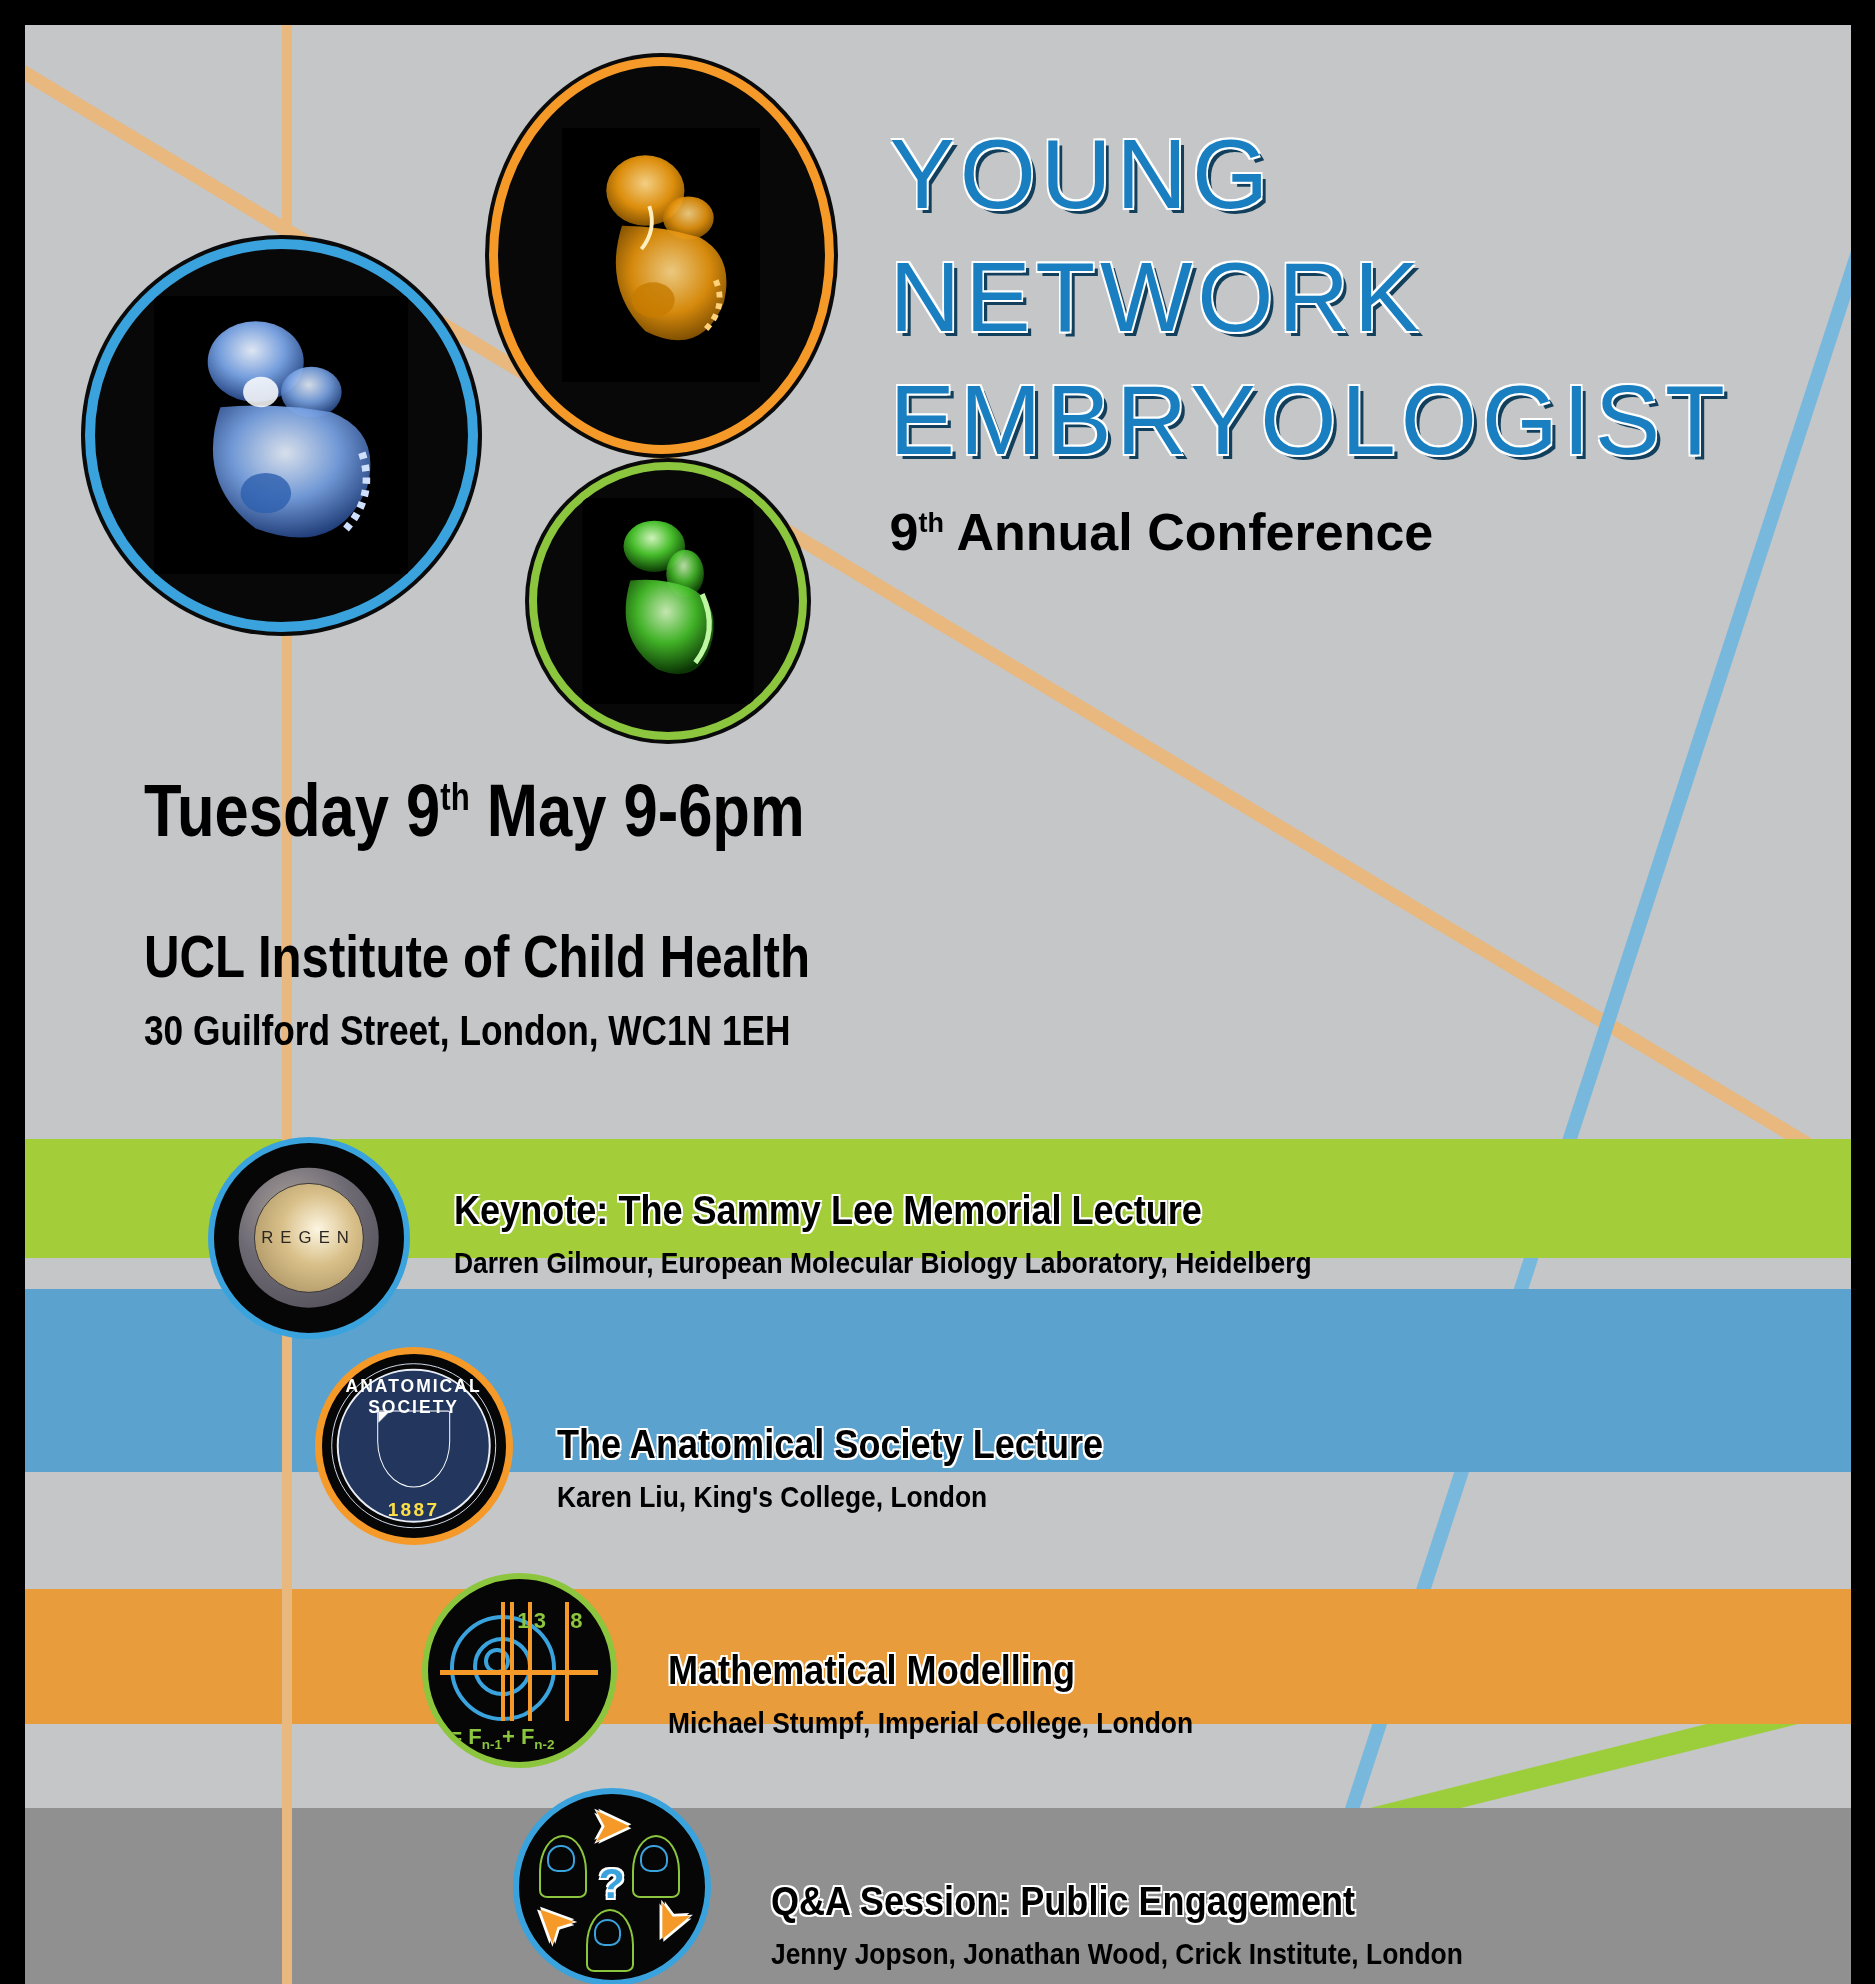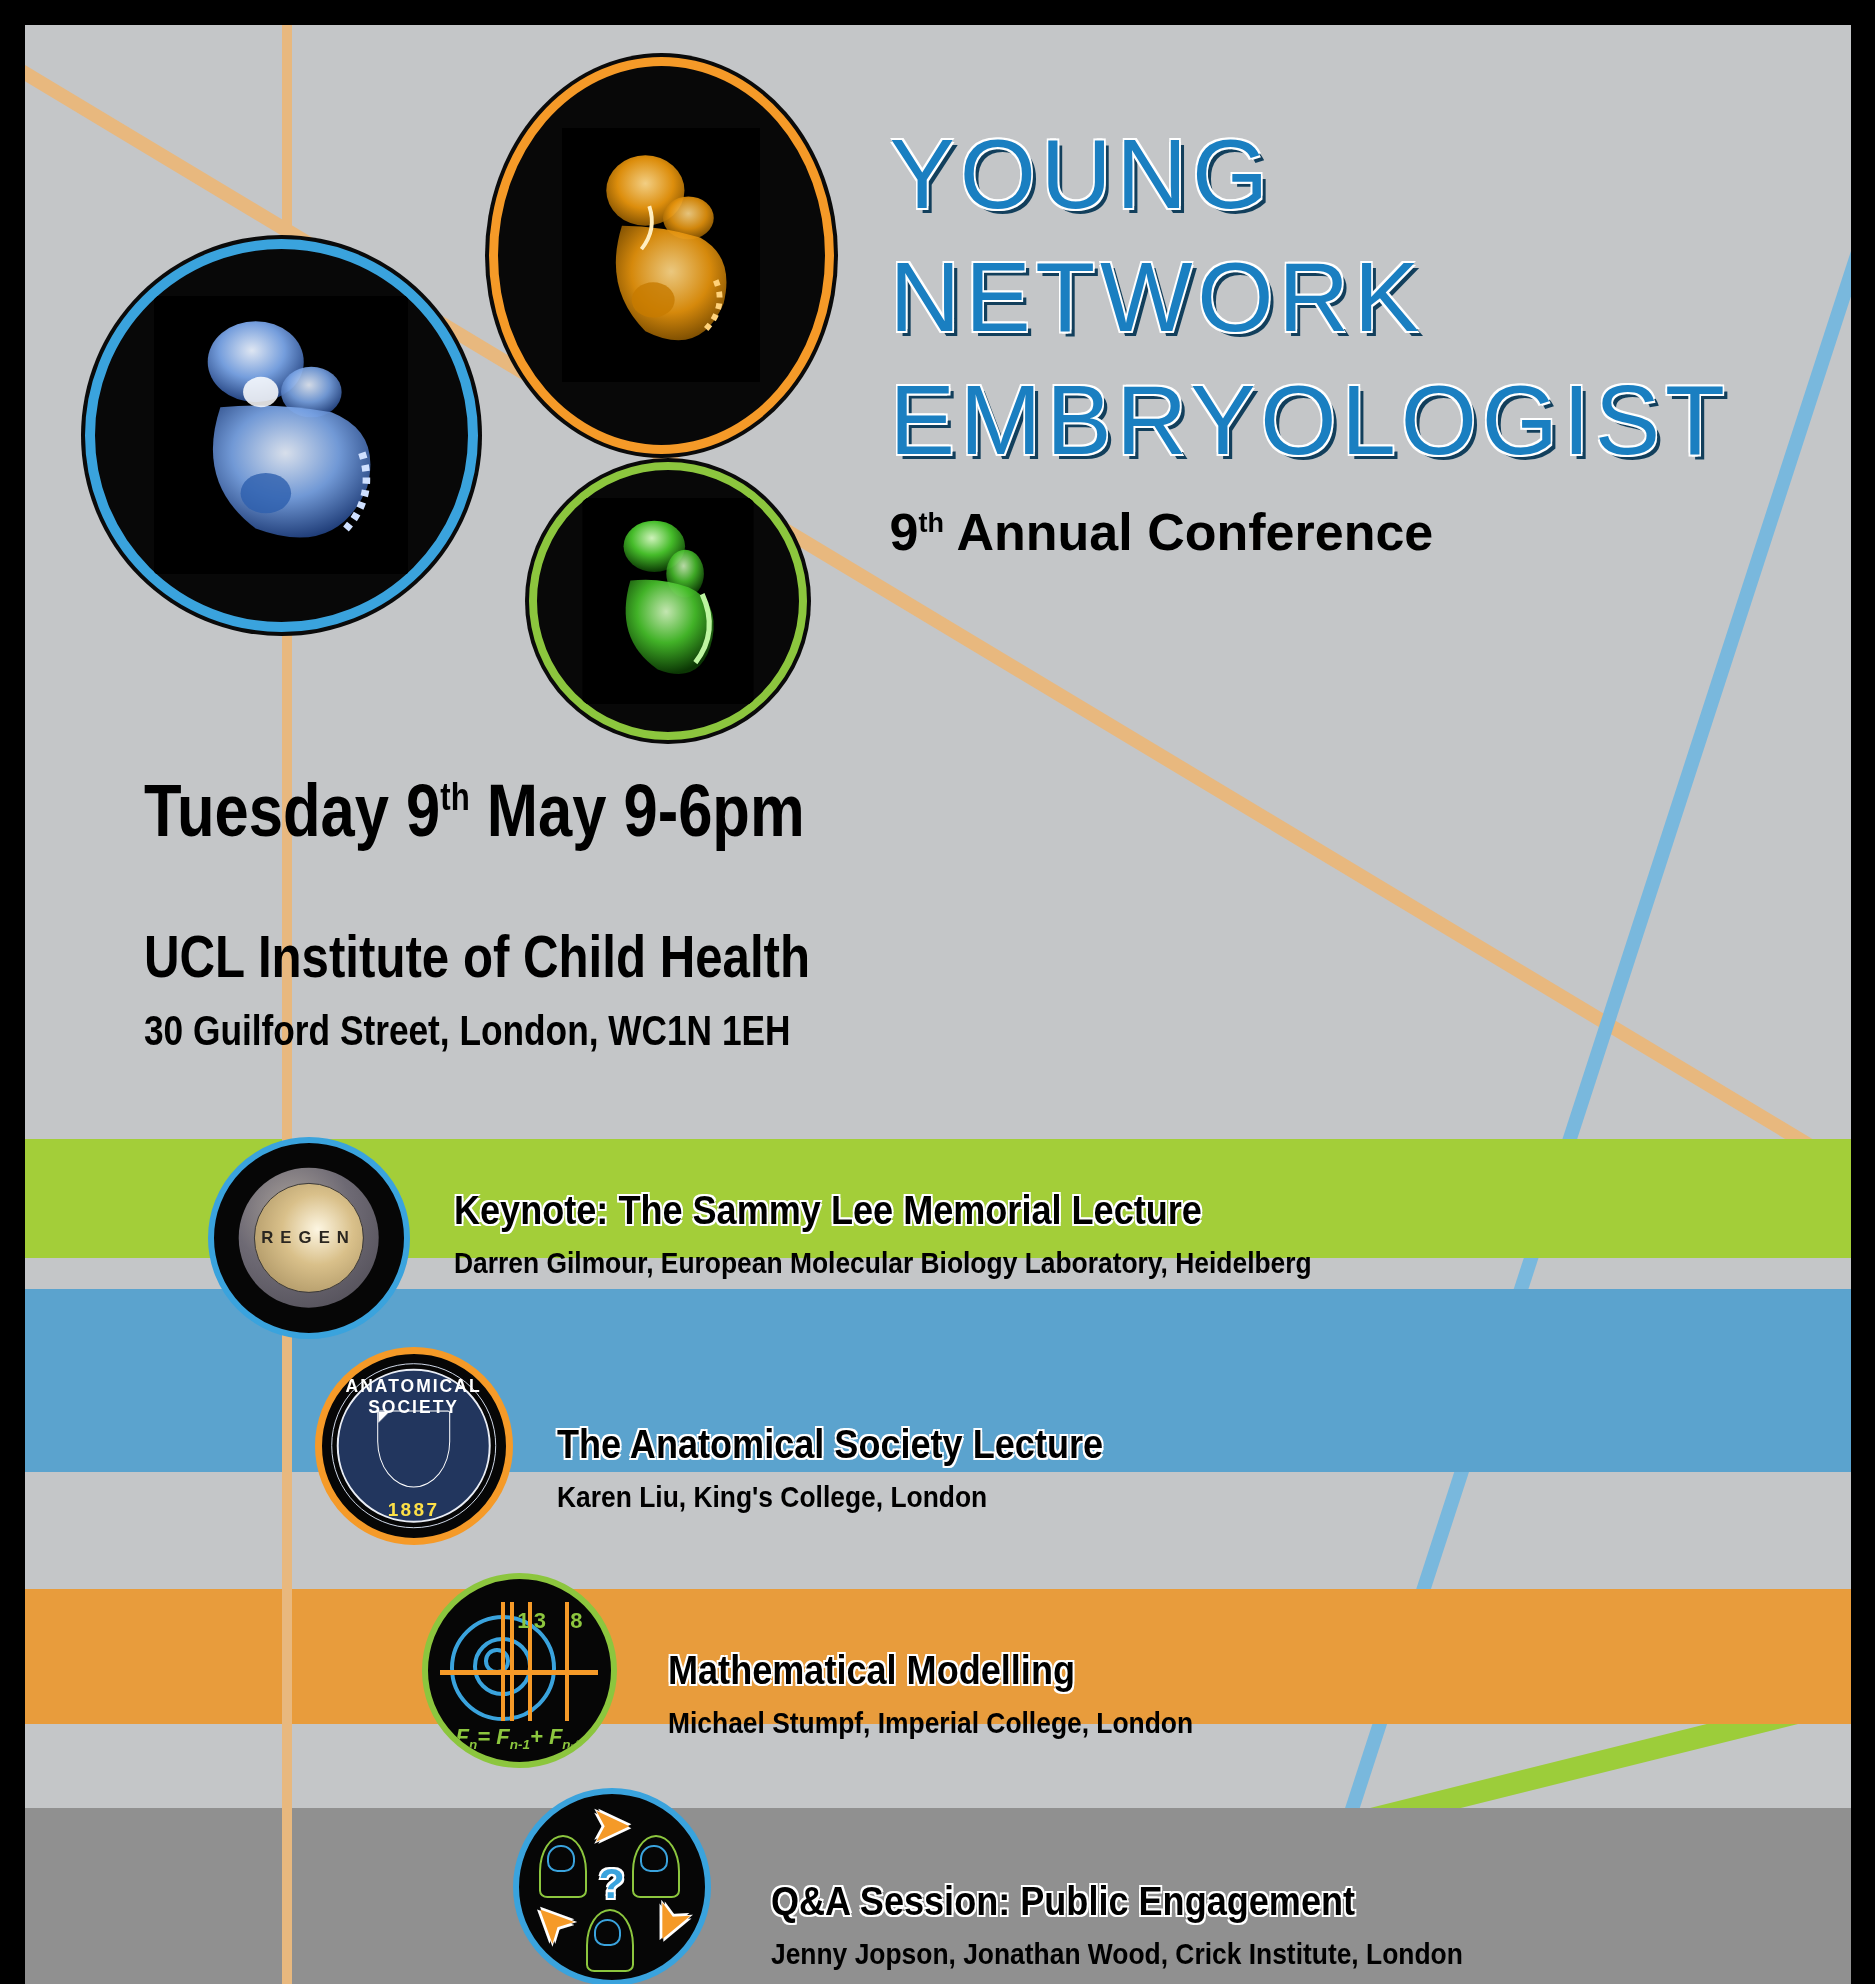--- a/index.html
+++ b/index.html
@@ -228,21 +228,21 @@
     background:radial-gradient(circle at 38% 30%, #a9a19b 0%, #6e6a74 45%, #4a4750 100%);
   }
   .regen-inner{
     position:absolute;left:50%;top:50%;transform:translate(-50%,-50%);
     width:58%;height:58%;border-radius:50%;
     background:radial-gradient(circle at 58% 42%, #fdf6e2 0%, #d9c08a 40%, #9d8658 100%);
     border:1.2px solid #3c3a38;
   }
   .regen-text{
     position:absolute;left:50%;top:50%;transform:translate(-50%,-50%);
-    font-size:16.7px;letter-spacing:7.1px;color:#2a2620;font-weight:bold;
+    font-size:16.7px;letter-spacing:7.1px;color:#2a2620;font-weight:normal;
     white-space:nowrap;
   }
   .seal-disc{
     position:absolute;left:50%;top:50%;transform:translate(-50%,-50%);
     width:84%;height:84%;border-radius:50%;
     background:#22365e;border:2px solid #e9edf5;
   }
   .seal-ring{
     position:absolute;left:50%;top:50%;transform:translate(-50%,-50%);
     width:90%;height:90%;border-radius:50%;
@@ -274,22 +274,22 @@
   .fib-spiral2{
     position:absolute;left:25%;top:32%;width:32%;height:32%;
     border:4.8px solid #3aa3dd;border-radius:50%;
   }
   .fib-spiral3{
     position:absolute;left:31%;top:38%;width:14%;height:14%;
     border:4px solid #3aa3dd;border-radius:50%;
   }
   .fib-num{position:absolute;color:#8cc63e;font-size:22px;font-weight:bold;}
   .fib-formula{
-    position:absolute;left:0;right:0;bottom:5%;text-align:center;
-    color:#8cc63e;font-size:22px;font-weight:bold;font-style:italic;
+    position:absolute;left:0;right:0;bottom:5%;text-align:left;
+    color:#8cc63e;font-size:22px;font-weight:bold;
   }
   .fib-formula sub{font-size:13.5px;}
   .qa-head{
     position:absolute;width:26%;height:34%;
     border:2.8px solid #8cc63e;border-radius:52% 52% 18% 18%/60% 60% 12% 12%;
   }
   .qa-brain{
     position:absolute;left:14%;top:14%;width:62%;height:46%;
     border:2.4px solid #3aa3dd;border-radius:50% 50% 38% 38%;
   }

